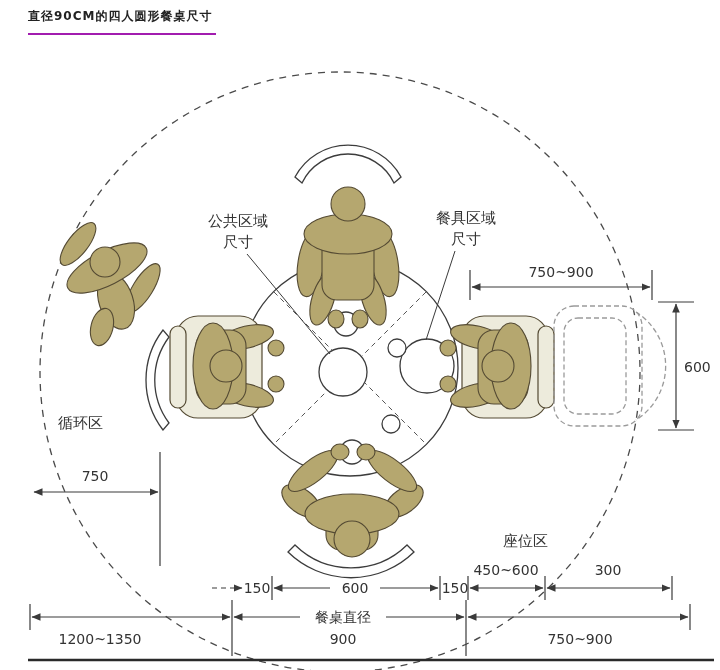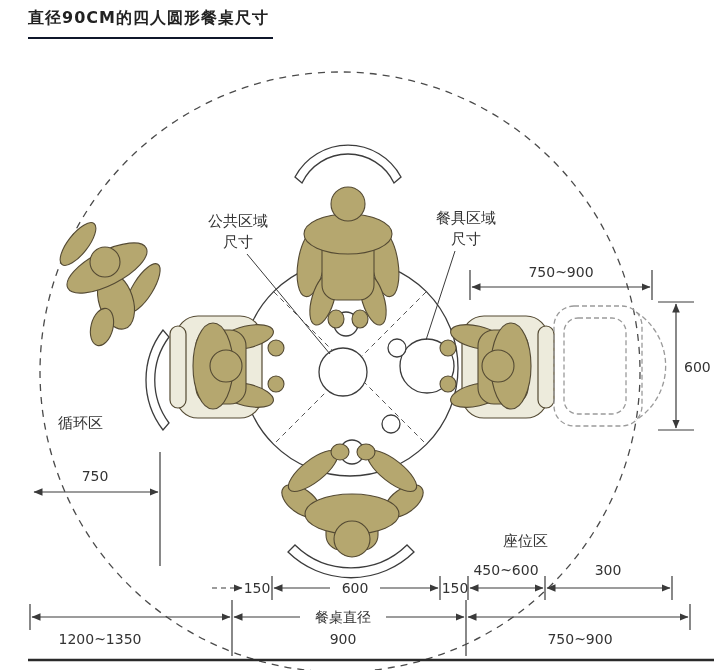--- a/index.html
+++ b/index.html
@@ -1,19 +1,19 @@
 <!DOCTYPE html>
 <html style="--figure: #b5a76f; --cushion: #edebdc; --line: #3a3a3a; --ghost: #9a9a9a;"><head>
 <meta charset="utf-8">
 <style>
   html,body{margin:0;padding:0;background:#fff;}
   .page{position:relative;width:720px;height:670px;background:#fff;overflow:hidden;
         font-family:"DejaVu Sans","Liberation Sans",sans-serif;}
-  .title{position:absolute;left:28px;top:8px;margin:0;font-size:16px;font-weight:bold;
-         color:#222;letter-spacing:1px;border-bottom:2px solid #0f172a;padding:0 4px 8px 0;z-index:2;}
+  .title{position:absolute;left:28px;top:8px;margin:0;font-size:12px;font-weight:bold;
+         color:#222;letter-spacing:1px;border-bottom:2px solid #a21caf;padding:0 4px 8px 0;z-index:2;}
   svg{position:absolute;left:0;top:0;}
   svg text{font-family:"DejaVu Sans","Liberation Sans",sans-serif;fill:#333;}
   .dim-text{font-size:14px;}
   .zone-text{font-size:15px;}
   .callout-text{font-size:15px;}
   .boundary{stroke:#4a4a4a;stroke-width:1.3;fill:none;stroke-dasharray:7 6;}
   .figure > *{fill:var(--figure,#b5a76f);stroke:#544a33;stroke-width:1.1;stroke-linejoin:round;}
   .chairc > *{fill:var(--cushion,#edebdc);stroke:#544a33;stroke-width:1.2;}
   .ghostg > *{fill:none;stroke:var(--ghost,#9a9a9a);stroke-width:1.3;stroke-dasharray:5 3;}
   .outlines > *, .outline{fill:#fff;stroke:#3c3c3c;stroke-width:1.3;}

